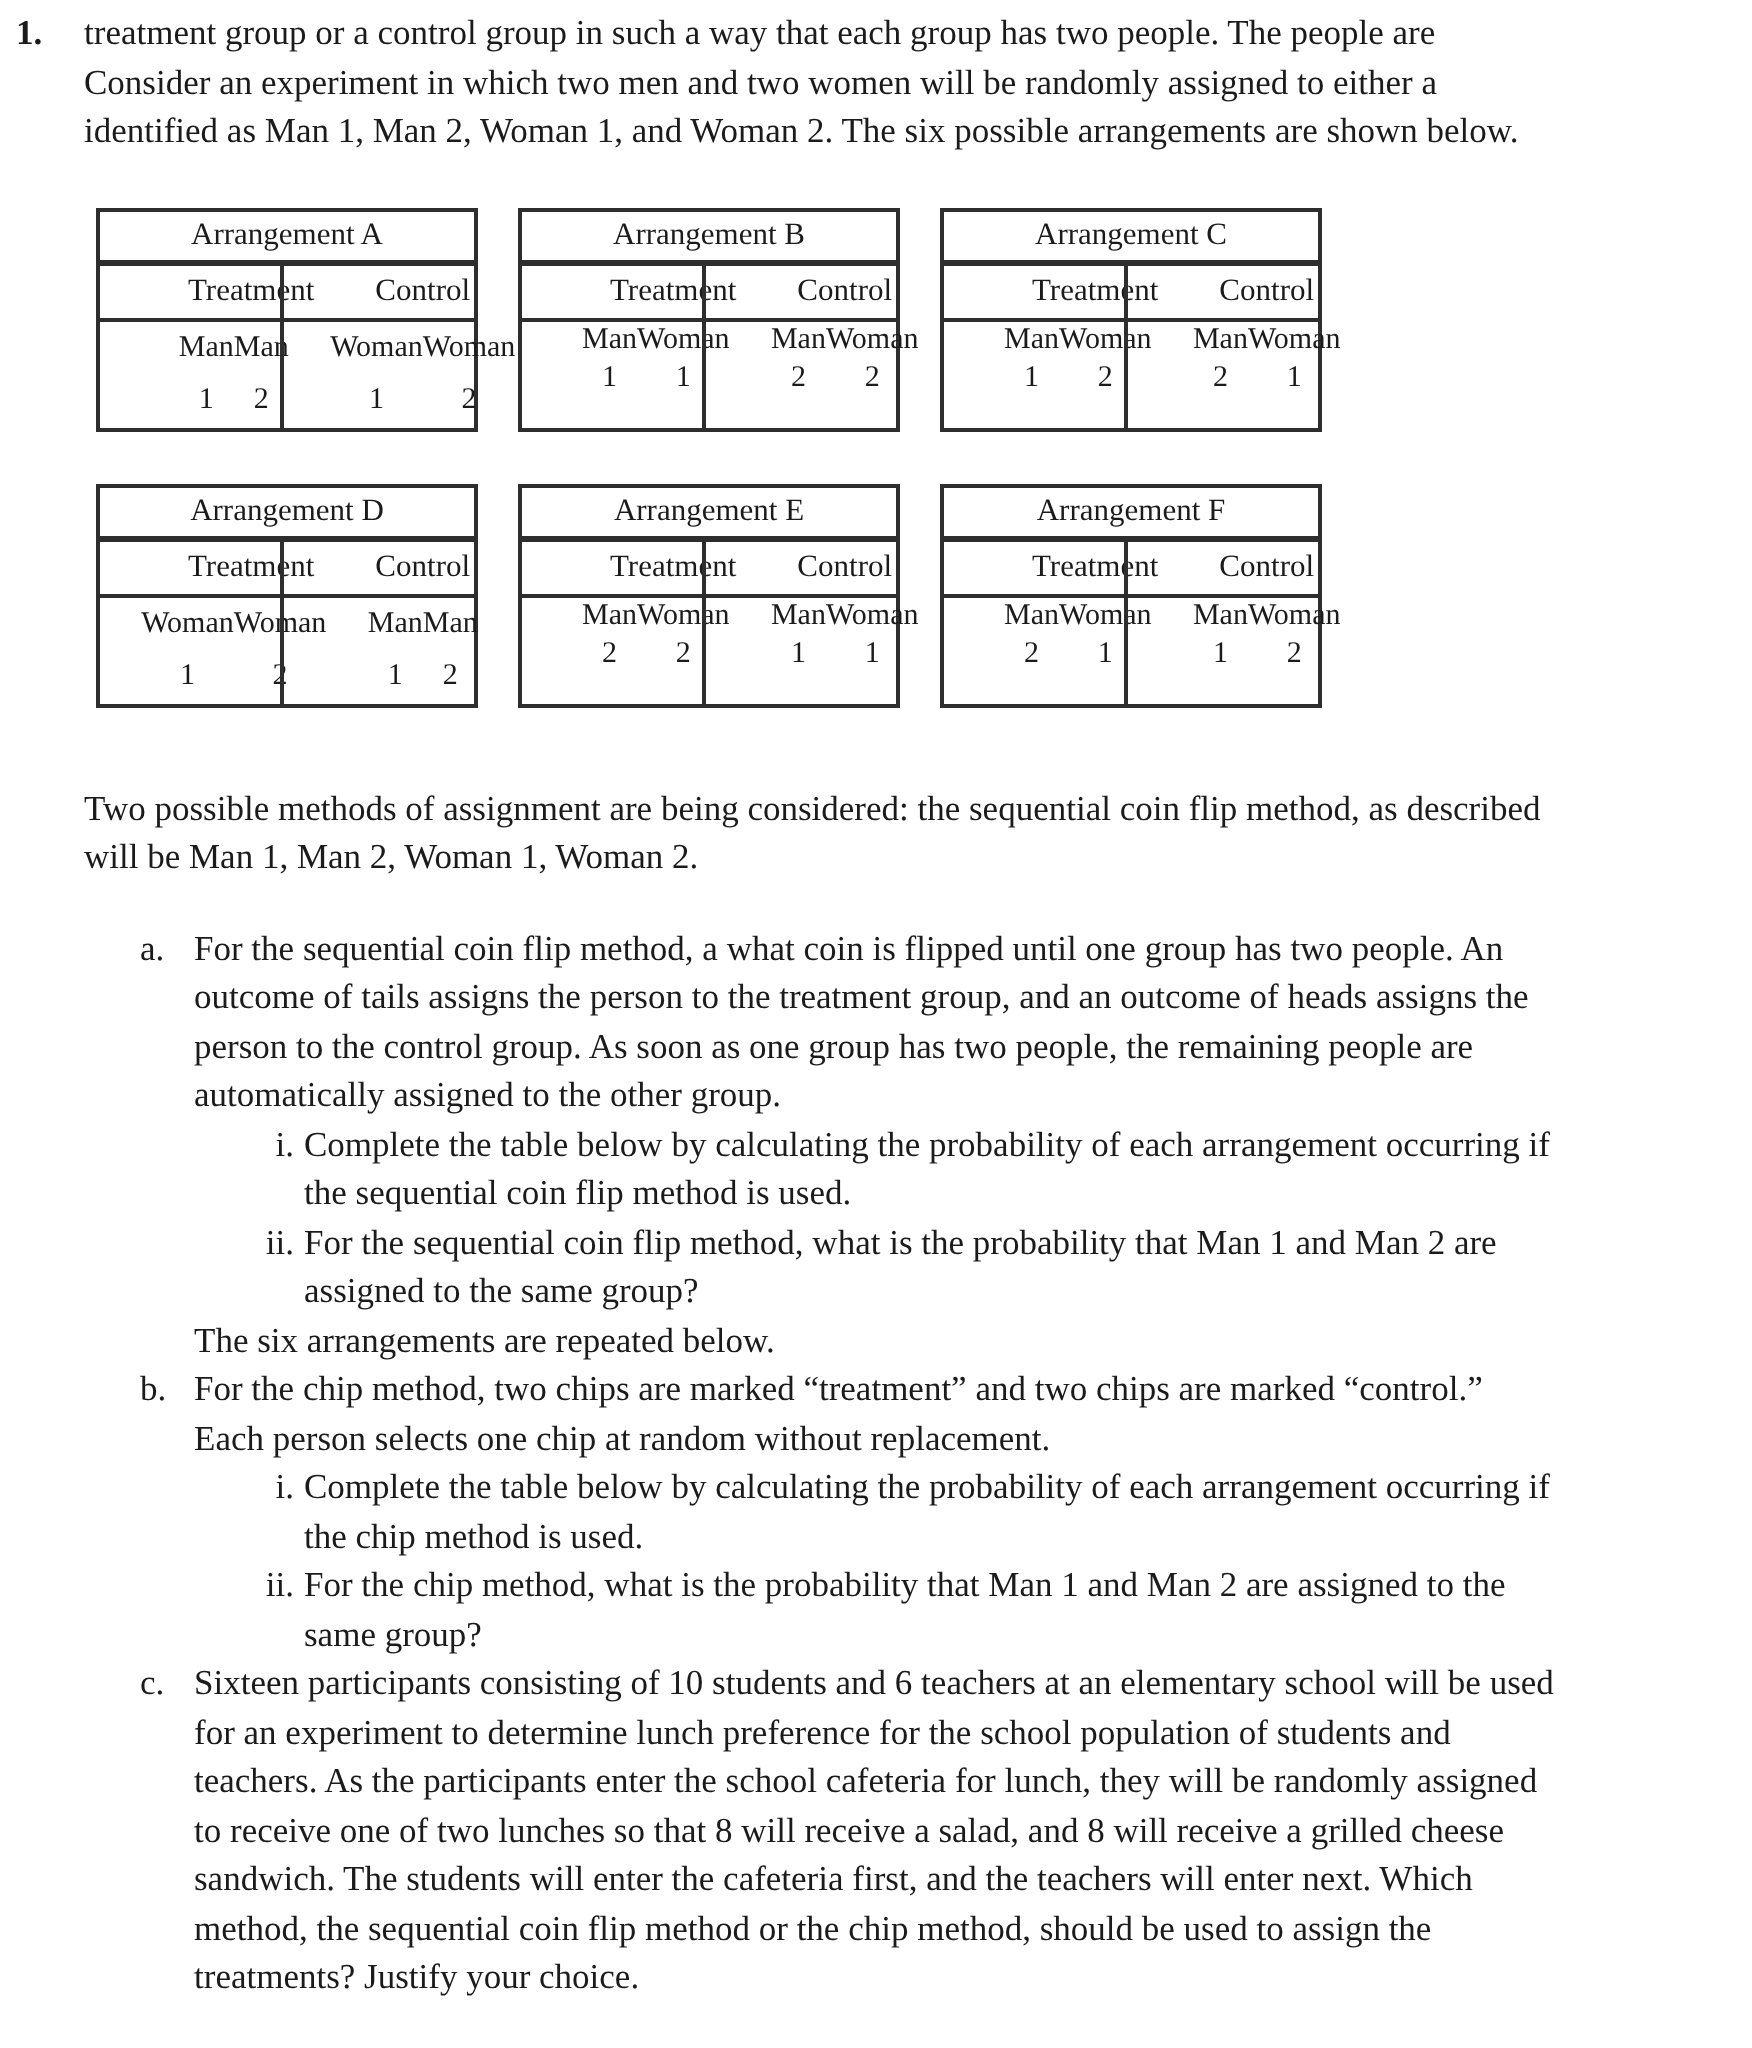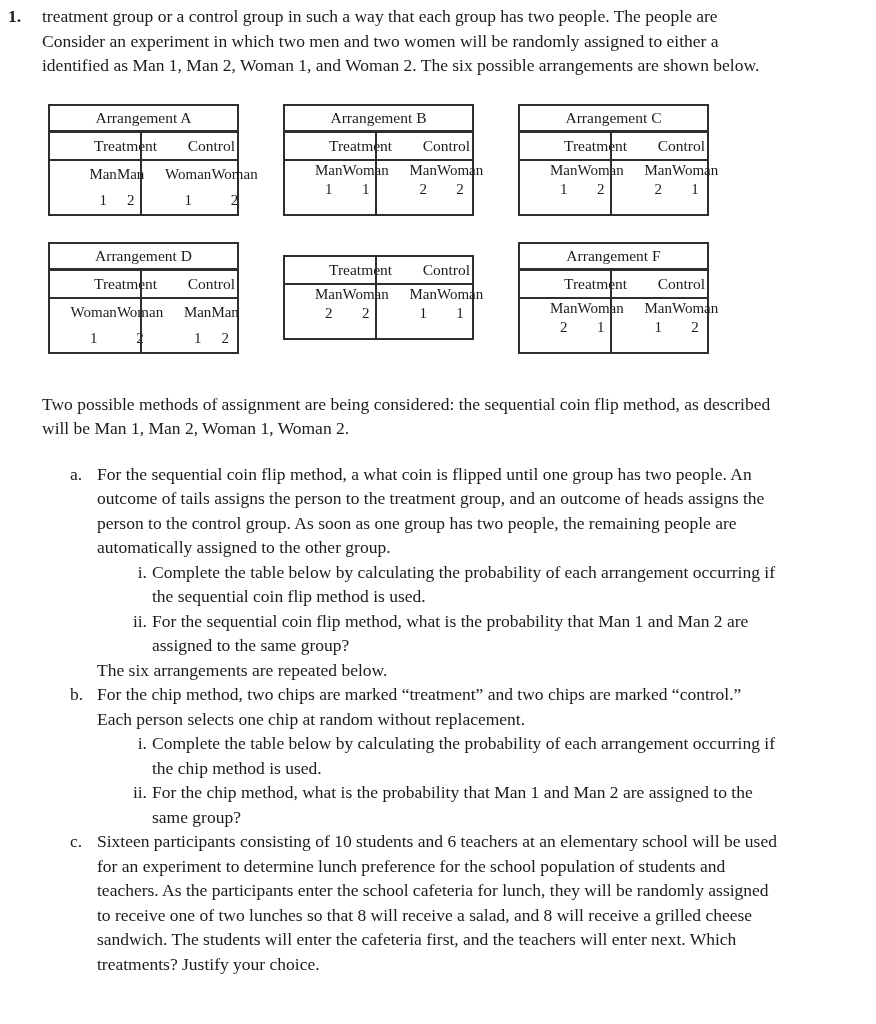--- a/index.html
+++ b/index.html
@@ -9,21 +9,21 @@
   }
   .page { padding:4px 6px 0 8px; }
   .ln { line-height:24.5px; white-space:nowrap; }
 
   
   .q-intro { display:flex; }
   .q-num { font-weight:bold; width:34px; flex:0 0 34px; line-height:24.5px; }
 
   
   .tables-grid { margin:26px 0 0 40px; display:flex; flex-direction:column; gap:26px; }
-  .trow { display:flex; gap:44px;align-items:center; }
+  .trow { display:flex; gap:20px; }
   .atable { width:187px; border:2px solid #2e2e2e; background:#fff; font-size:15.5px; }
   .at-title { height:24px; line-height:24px; text-align:center; border-bottom:3px solid #2e2e2e; }
   .at-hdr { display:flex; height:26px; border-bottom:2px solid #2e2e2e; }
   .at-hdr .at-cell { line-height:25px; }
   .at-cell { width:48%; text-align:center; box-sizing:border-box;padding-left:44px; }
   .at-cell + .at-cell { border-left:2px solid #2e2e2e; width:52%; }
   .at-body { display:flex; height:53px; }
   .at-col { display:flex; flex-direction:row; justify-content:center; font-size:15px; }
   .at-body.wide .nm { line-height:26px; }
   .at-body.tight .nm { line-height:19px; }
@@ -119,20 +119,21 @@
               <div class="nm">Woman 2</div>
             </div>
       <div class="at-cell at-col">
               <div class="nm">Man 1</div>
               <div class="nm">Man 2</div>
             </div>
     </div>
   </div>
 
   <div class="atable">
+    <div class="at-title">Arrangement E</div>
     <div class="at-hdr">
       <div class="at-cell at-h">Treatment</div>
       <div class="at-cell at-h">Control</div>
     </div>
     <div class="at-body tight">
       <div class="at-cell at-col">
               <div class="nm">Man 2</div>
               <div class="nm">Woman 2</div>
             </div>
       <div class="at-cell at-col">
@@ -218,18 +219,19 @@
   </div>
 
   <div class="part">
     <div class="p-label">c.</div>
     <div class="p-body">
           <div class="ln">Sixteen participants consisting of 10 students and 6 teachers at an elementary school will be used</div>
           <div class="ln">for an experiment to determine lunch preference for the school population of students and</div>
           <div class="ln">teachers. As the participants enter the school cafeteria for lunch, they will be randomly assigned</div>
           <div class="ln">to receive one of two lunches so that 8 will receive a salad, and 8 will receive a grilled cheese</div>
           <div class="ln">sandwich. The students will enter the cafeteria first, and the teachers will enter next. Which</div>
+          <div class="ln">method, the sequential coin flip method or the chip method, should be used to assign the</div>
           <div class="ln">treatments? Justify your choice.</div>
         </div>
   </div>
 </div>
 
 </div>
 
 </body></html>

